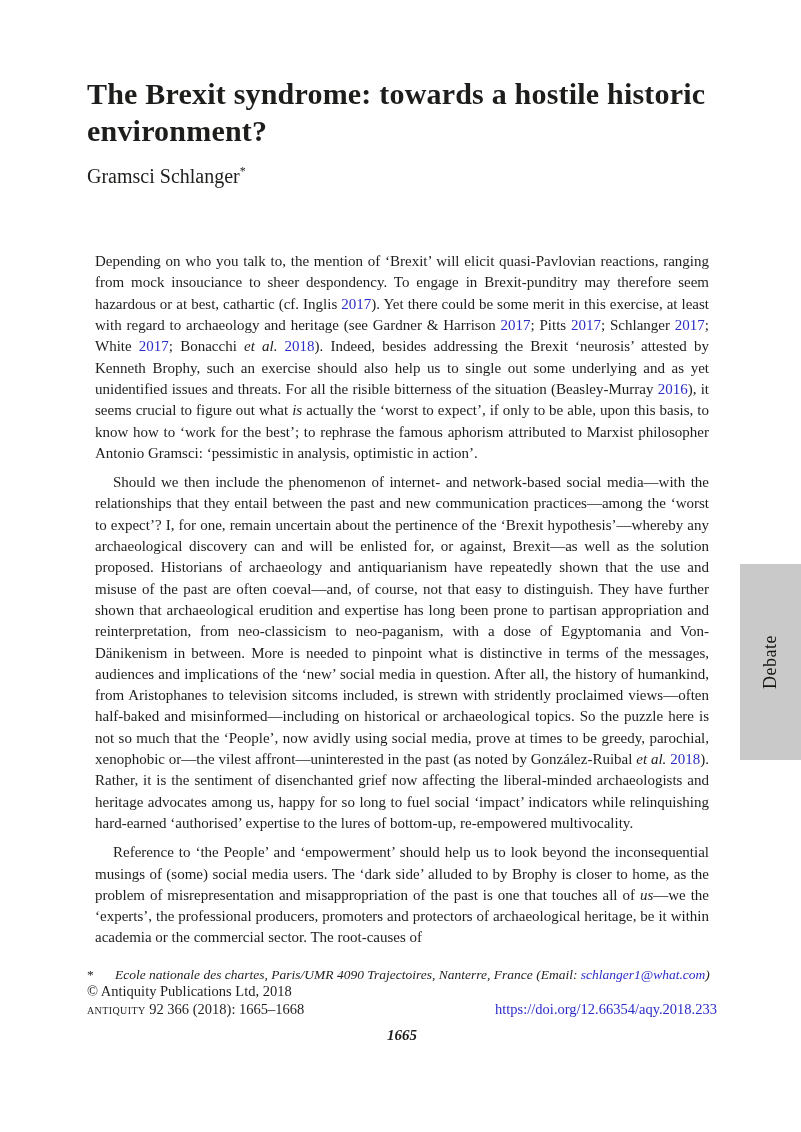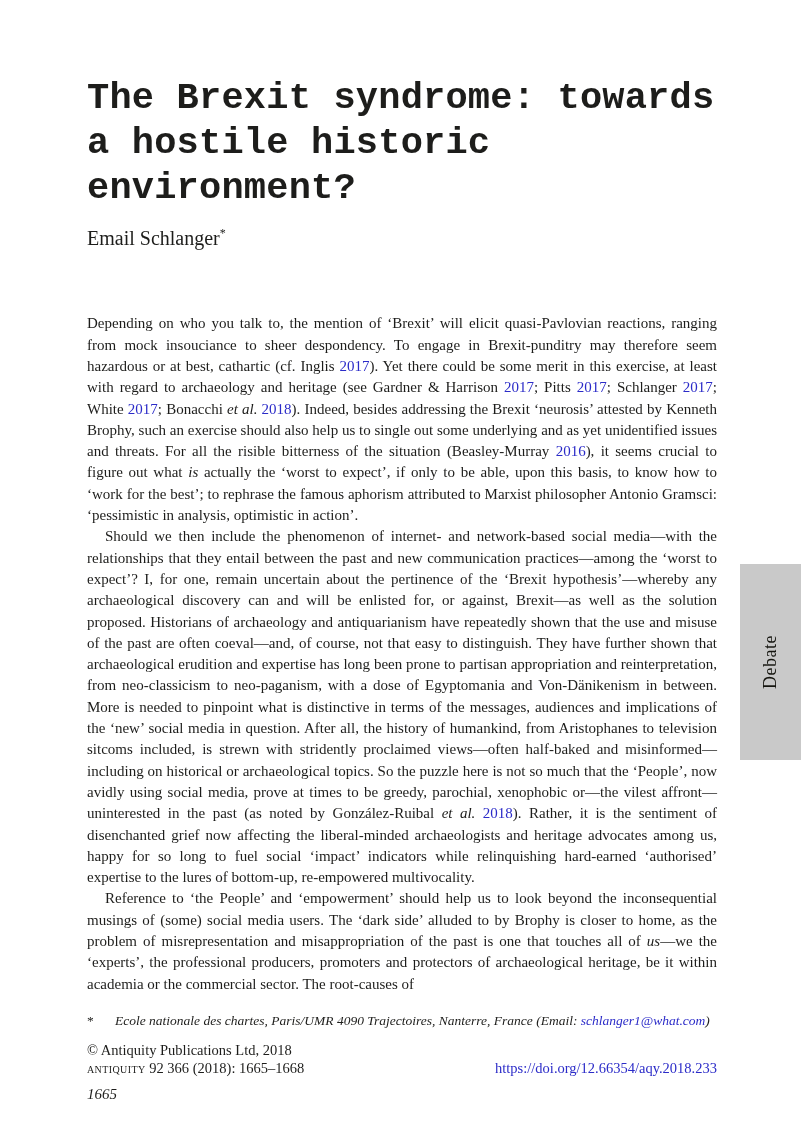--- a/index.html
+++ b/index.html
@@ -19,71 +19,72 @@
     overflow:hidden;
   }
   .content{
     position:absolute;
     left:87px;
     top:76px;
     width:630px;
   }
   .title{
     margin:0;
-    font-size:37px;
+    font-size:30px;
     line-height:1.22;
     font-weight:bold;
     letter-spacing:0.2px;
-    font-family:Liberation Mono, monospace;
   }
   .author{
     margin-top:15px;
     font-size:20px;
     line-height:1.2;
   }
   .author sup{
     font-size:12px;
     vertical-align:super;
     line-height:0;
   }
   .body-text{
     margin-top:63px;
     font-size:15px;
     line-height:21.3px;
     text-align:justify;
   }
-  .para{margin:0;text-indent:18px;}
+  .para{margin:8px;text-indent:18px;}
   .para.first{text-indent:0;}
   .link{color:var(--link-color);text-decoration:none;cursor:pointer;font-style:inherit;}
   .italic{font-style:italic;}
   .footnote{
     margin-top:17px;
     font-size:13.5px;
     line-height:1.3;
     font-style:italic;
     display:flex;
   }
   .fn-marker{
     width:28px;
     flex:0 0 28px;
     font-style:normal;
   }
-  .footer{margin-top:13px;font-size:14.5px;line-height:1.15;}
+  .footer{font-size:14.5px;line-height:1.15;}
   .copyright{margin:0;}
   .journal-line{
     display:flex;
     justify-content:space-between;
     align-items:flex-end;
     margin-top:1px;
   }
   .smallcaps{font-variant:small-caps;letter-spacing:0.4px;}
   .page-number{
+    text-align:center;
     font-style:italic;
     font-size:15px;
     margin-top:9px;
+    font-weight:bold;
   }
   .debate-tab{
     position:absolute;
     right:0;
     top:564px;
     width:61px;
     height:196px;
     background:var(--tab-bg);
     display:flex;
     align-items:center;
@@ -104,21 +105,21 @@
 
   <div class="debate-tab">
     <span class="debate-label">Debate</span>
   </div>
 
   <div class="content">
 
     <h1 class="title">The Brexit syndrome: towards a hostile historic environment?</h1>
 
     <div class="author">
-      <span>Email Schlanger</span><sup>*</sup>
+      <span>Gramsci Schlanger</span><sup>*</sup>
     </div>
 
     <div class="body-text">
       <p class="para first"><span>Depending on who you talk to, the mention of ‘Brexit’ will elicit quasi-Pavlovian reactions, ranging from mock insouciance to sheer despondency. To engage in Brexit-punditry may therefore seem hazardous or at best, cathartic (cf. Inglis </span><a class="link">2017</a><span>). Yet there could be some merit in this exercise, at least with regard to archaeology and heritage (see Gardner &amp; Harrison </span><a class="link">2017</a><span>; Pitts </span><a class="link">2017</a><span>; Schlanger </span><a class="link">2017</a><span>; White </span><a class="link">2017</a><span>; Bonacchi </span><span class="italic">et al.</span><span> </span><a class="link">2018</a><span>). Indeed, besides addressing the Brexit ‘neurosis’ attested by Kenneth Brophy, such an exercise should also help us to single out some underlying and as yet unidentified issues and threats. For all the risible bitterness of the situation (Beasley-Murray </span><a class="link">2016</a><span>), it seems crucial to figure out what </span><span class="italic">is</span><span> actually the ‘worst to expect’, if only to be able, upon this basis, to know how to ‘work for the best’; to rephrase the famous aphorism attributed to Marxist philosopher Antonio Gramsci: ‘pessimistic in analysis, optimistic in action’.</span></p>
       <p class="para"><span>Should we then include the phenomenon of internet- and network-based social media—with the relationships that they entail between the past and new communication practices—among the ‘worst to expect’? I, for one, remain uncertain about the pertinence of the ‘Brexit hypothesis’—whereby any archaeological discovery can and will be enlisted for, or against, Brexit—as well as the solution proposed. Historians of archaeology and antiquarianism have repeatedly shown that the use and misuse of the past are often coeval—and, of course, not that easy to distinguish. They have further shown that archaeological erudition and expertise has long been prone to partisan appropriation and reinterpretation, from neo-classicism to neo-paganism, with a dose of Egyptomania and Von-Dänikenism in between. More is needed to pinpoint what is distinctive in terms of the messages, audiences and implications of the ‘new’ social media in question. After all, the history of humankind, from Aristophanes to television sitcoms included, is strewn with stridently proclaimed views—often half-baked and misinformed—including on historical or archaeological topics. So the puzzle here is not so much that the ‘People’, now avidly using social media, prove at times to be greedy, parochial, xenophobic or—the vilest affront—uninterested in the past (as noted by González-Ruibal </span><span class="italic">et al.</span><span> </span><a class="link">2018</a><span>). Rather, it is the sentiment of disenchanted grief now affecting the liberal-minded archaeologists and heritage advocates among us, happy for so long to fuel social ‘impact’ indicators while relinquishing hard-earned ‘authorised’ expertise to the lures of bottom-up, re-empowered multivocality.</span></p>
       <p class="para"><span>Reference to ‘the People’ and ‘empowerment’ should help us to look beyond the inconsequential musings of (some) social media users. The ‘dark side’ alluded to by Brophy is closer to home, as the problem of misrepresentation and misappropriation of the past is one that touches all of </span><span class="italic">us</span><span>—we the ‘experts’, the professional producers, promoters and protectors of archaeological heritage, be it within academia or the commercial sector. The root-causes of</span></p>
     </div>
 
     <div class="footnote">
       <span class="fn-marker">*</span>

